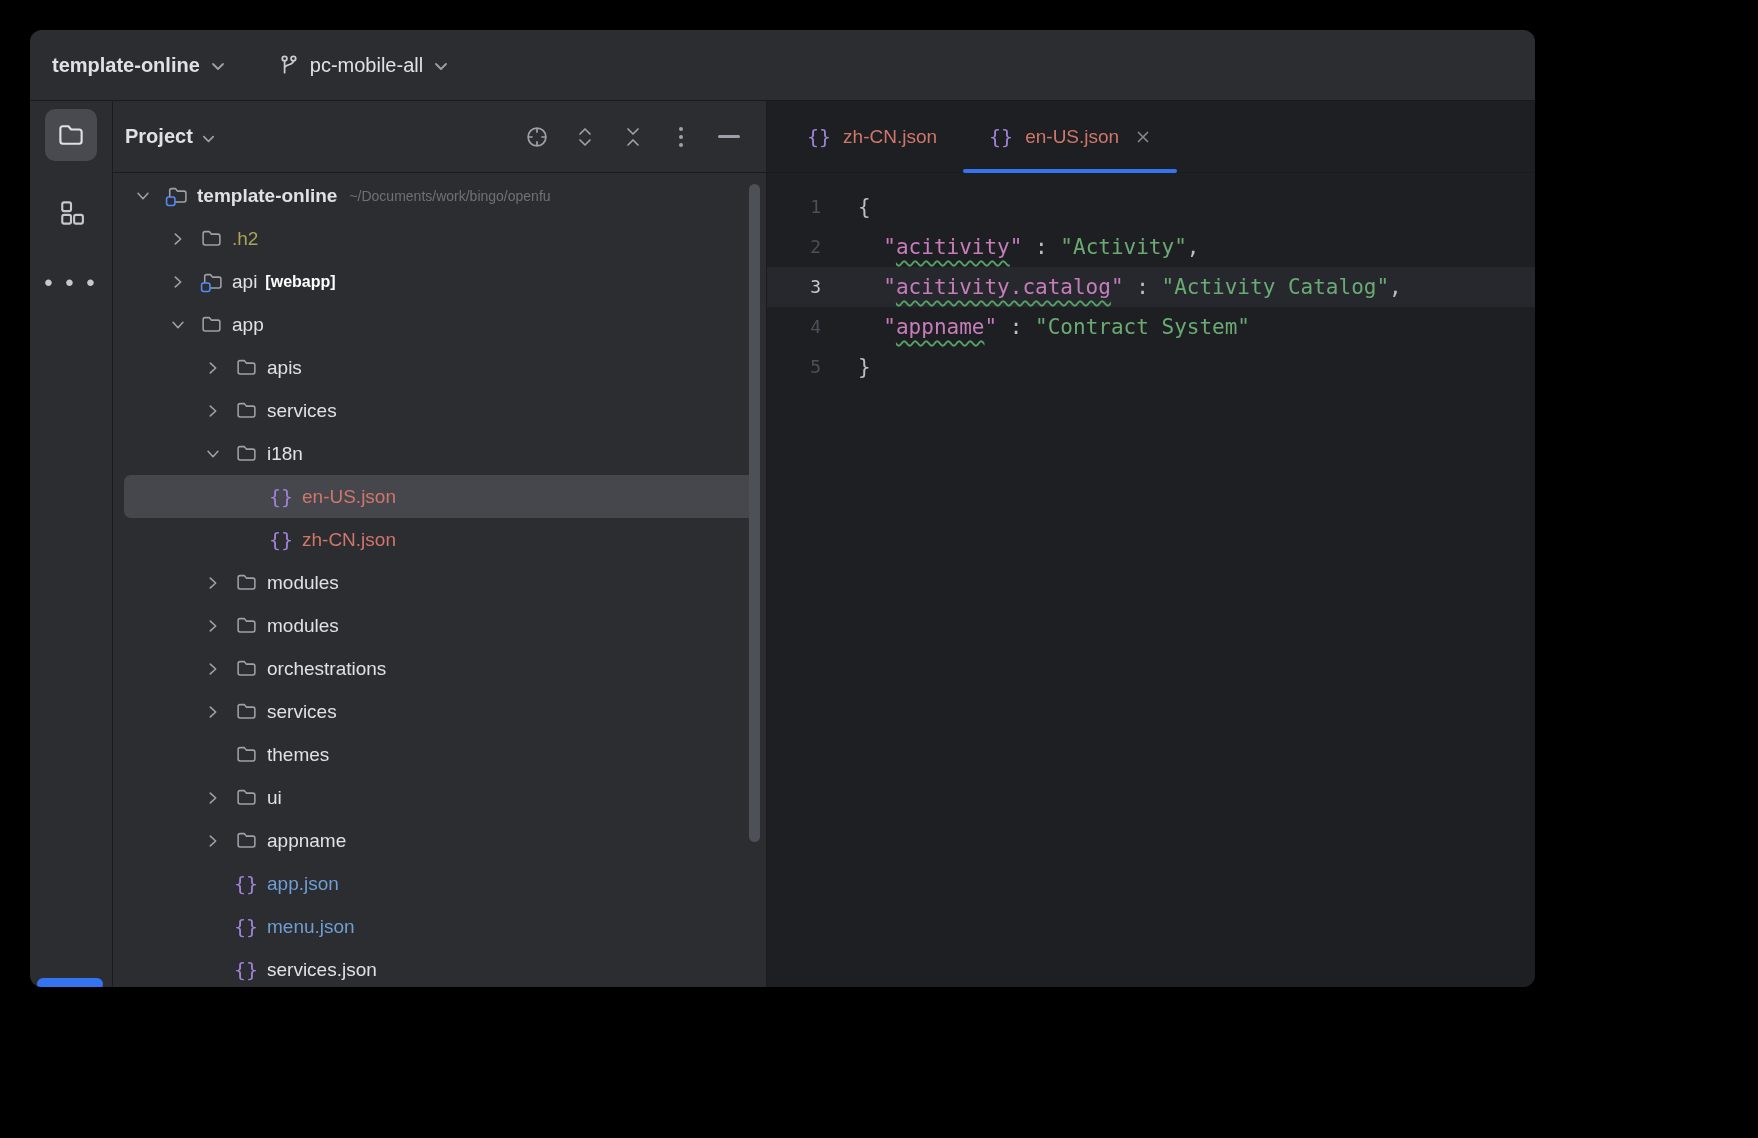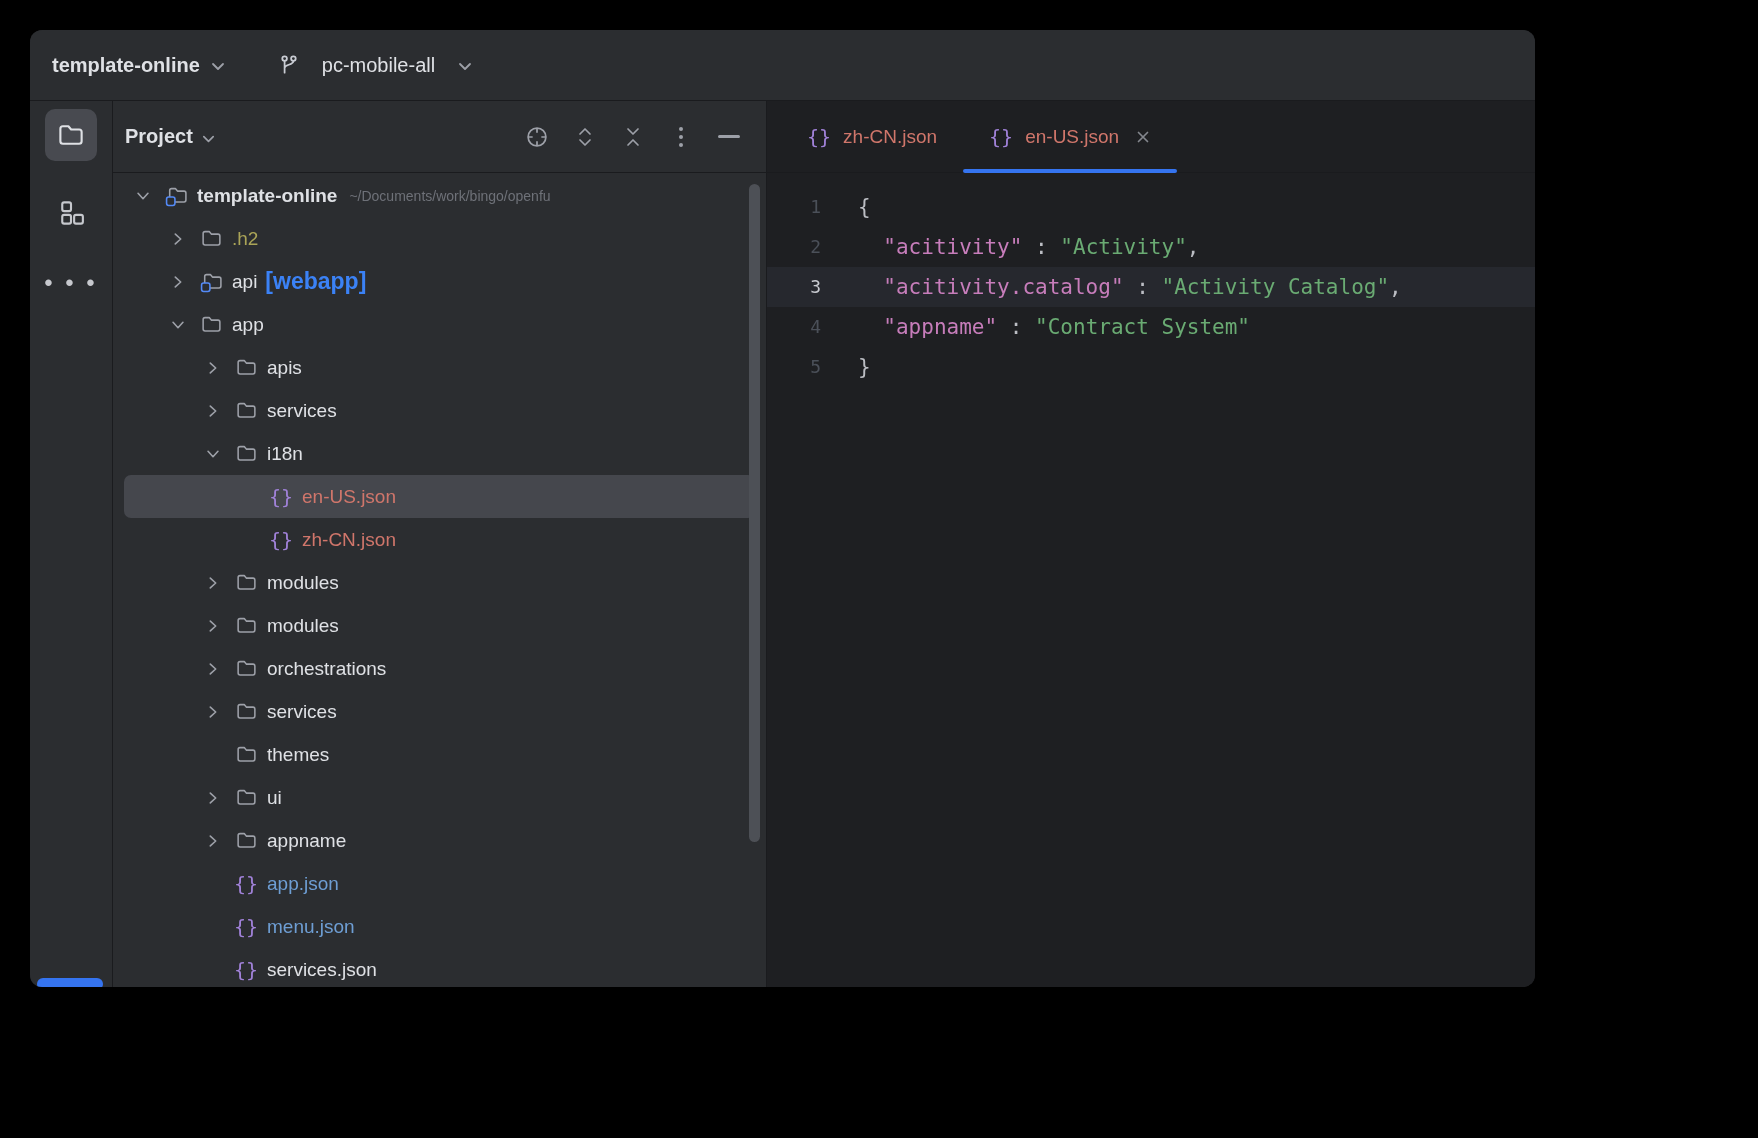--- a/index.html
+++ b/index.html
@@ -4,21 +4,21 @@
 <style>
   html,body{margin:0;padding:0;background:#000;width:1758px;height:1138px;overflow:hidden;
             font-family:"Liberation Sans",sans-serif;-webkit-font-smoothing:antialiased;}
   .window{position:absolute;left:30px;top:30px;width:1505px;height:957px;background:#1e1f22;
           border-radius:12px;overflow:hidden;display:flex;flex-direction:column;}
   
   .titlebar{height:70px;background:#2b2d30;display:flex;align-items:center;flex:none;
             border-bottom:1px solid #1a1b1e;}
   .proj-widget{display:flex;align-items:center;gap:10px;margin-left:22px;cursor:default;}
   .proj-name{color:#dfe1e5;font-size:20px;font-weight:700;}
-  .branch-widget{display:flex;align-items:center;gap:22px;margin-left:52px;}
+  .branch-widget{display:flex;align-items:center;gap:10px;margin-left:52px;}
   .branch-name{color:#dfe1e5;font-size:20px;}
   .chev-sm{margin-top:2px;}
   
   .body{flex:1;display:flex;min-height:0;}
   .toolstripe{width:82px;background:#2b2d30;border-right:1px solid #1a1b1e;flex:none;
               display:flex;flex-direction:column;align-items:center;position:relative;}
   .stripe-btn{width:52px;height:52px;border-radius:10px;display:flex;align-items:center;
               justify-content:center;margin-top:8px;}
   .stripe-btn.active{background:#484a50;}
   .stripe-btn.spaced{margin-top:26px;}
@@ -35,21 +35,21 @@
   .panel-actions .pa{display:flex;align-items:center;justify-content:center;width:26px;height:26px;}
   .tree{flex:1;overflow:hidden;padding-top:1px;}
   .tree-row{height:43px;display:flex;align-items:center;margin:0 11px;border-radius:7px;
             white-space:nowrap;overflow:hidden;cursor:default;}
   .tree-row.selected{background:#45474d;}
   .t-indent{flex:none;}
   .t-chev{flex:none;width:24px;height:24px;display:flex;align-items:center;justify-content:center;margin-right:8px;}
   .t-icon{flex:none;width:26px;height:24px;display:flex;align-items:center;justify-content:center;margin-right:8px;}
   .t-label{color:#dfe1e5;font-size:19px;}
   .t-label.bold{font-weight:700;}
-  .t-suffix{color:#3b82f6;font-size:23px;font-weight:700;margin-left:8px;}
+  .t-suffix{color:#ffffff;font-size:16px;font-weight:700;margin-left:8px;}
   .t-path{color:#6e7178;font-size:14px;margin-left:12px;}
   .c-untracked{color:#d0766b;}
   .c-modified{color:#6e9ed4;}
   .c-excluded{color:#aaa457;}
   .json-glyph{font-family:"DejaVu Sans Mono",monospace;font-size:20px;color:#a182d9;font-weight:400;}
   .proj-scrollbar{position:absolute;right:6px;top:83px;width:11px;height:658px;border-radius:6px;
                   background:#4d5056;}
   
   .editor{flex:1;display:flex;flex-direction:column;background:#1e1f22;min-width:0;}
   .tabbar{height:71px;flex:none;display:flex;align-items:stretch;border-bottom:1px solid #1a1b1e;
@@ -61,21 +61,21 @@
   .tab-close{display:flex;align-items:center;margin-left:4px;}
   .code-area{flex:1;padding-top:14px;font-family:"DejaVu Sans Mono",monospace;}
   .code-line{display:flex;height:40px;line-height:40px;font-size:21px;}
   .code-line.current{background:#26282e;}
   .gut{flex:none;width:54px;text-align:right;color:#4b5059;font-size:18px;}
   .code-line.current .gut{color:#c8cad0;}
   .code-text{padding-left:37px;white-space:pre;}
   .tk-punct{color:#bcbec4;}
   .tk-key{color:#c77dbb;}
   .tk-string{color:#6aab73;}
-  .wavy{text-decoration-style:wavy;text-decoration-color:#55a165;
+  .wavy{text-decoration:underline;text-decoration-style:wavy;text-decoration-color:#55a165;
         text-decoration-thickness:1.5px;text-underline-offset:6px;margin-top:20px;}
   svg{display:block;}
 </style>
 </head>
 <body>
 
 <div class="window">
 
   <div class="titlebar">
     <div class="proj-widget">

